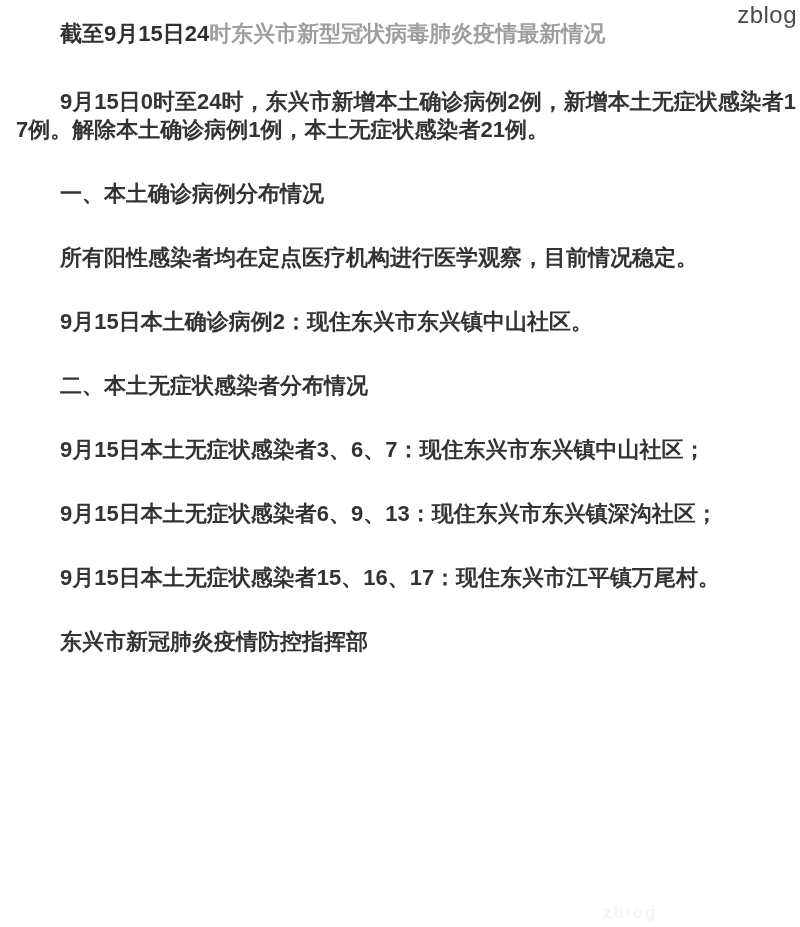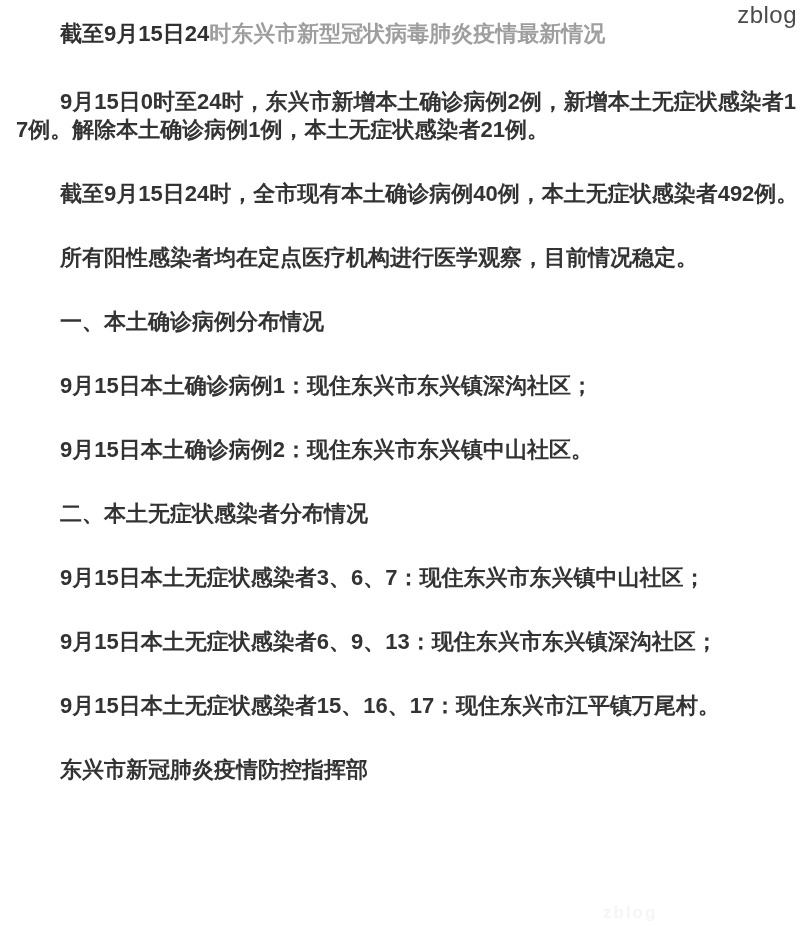--- a/index.html
+++ b/index.html
@@ -54,27 +54,25 @@
 <div class="page">
 
   <div class="watermark-top">zblog</div>
 
   <div class="article">
 
     <p class="title"><span class="t-dark">截至9月15日24</span><span class="t-light">时东兴市新型冠状病毒肺炎疫情最新情况</span></p>
 
     <p>9月15日0时至24时，东兴市新增本土确诊病例2例，新增本土无症状感染者17例。解除本土确诊病例1例，本土无症状感染者21例。</p>
 
-    <p>截至9月15日24时，全市现有本土确诊病例40例，本土无症状感染者492例。</p>
+
+    <p>一、本土确诊病例分布情况</p>
 
     <p>所有阳性感染者均在定点医疗机构进行医学观察，目前情况稳定。</p>
 
-    <p>一、本土确诊病例分布情况</p>
-
-    <p>9月15日本土确诊病例1：现住东兴市东兴镇深沟社区；</p>
 
     <p>9月15日本土确诊病例2：现住东兴市东兴镇中山社区。</p>
 
     <p>二、本土无症状感染者分布情况</p>
 
 
     <p>9月15日本土无症状感染者3、6、7：现住东兴市东兴镇中山社区；</p>
 
     <p>9月15日本土无症状感染者6、9、13：现住东兴市东兴镇深沟社区；</p>
 

